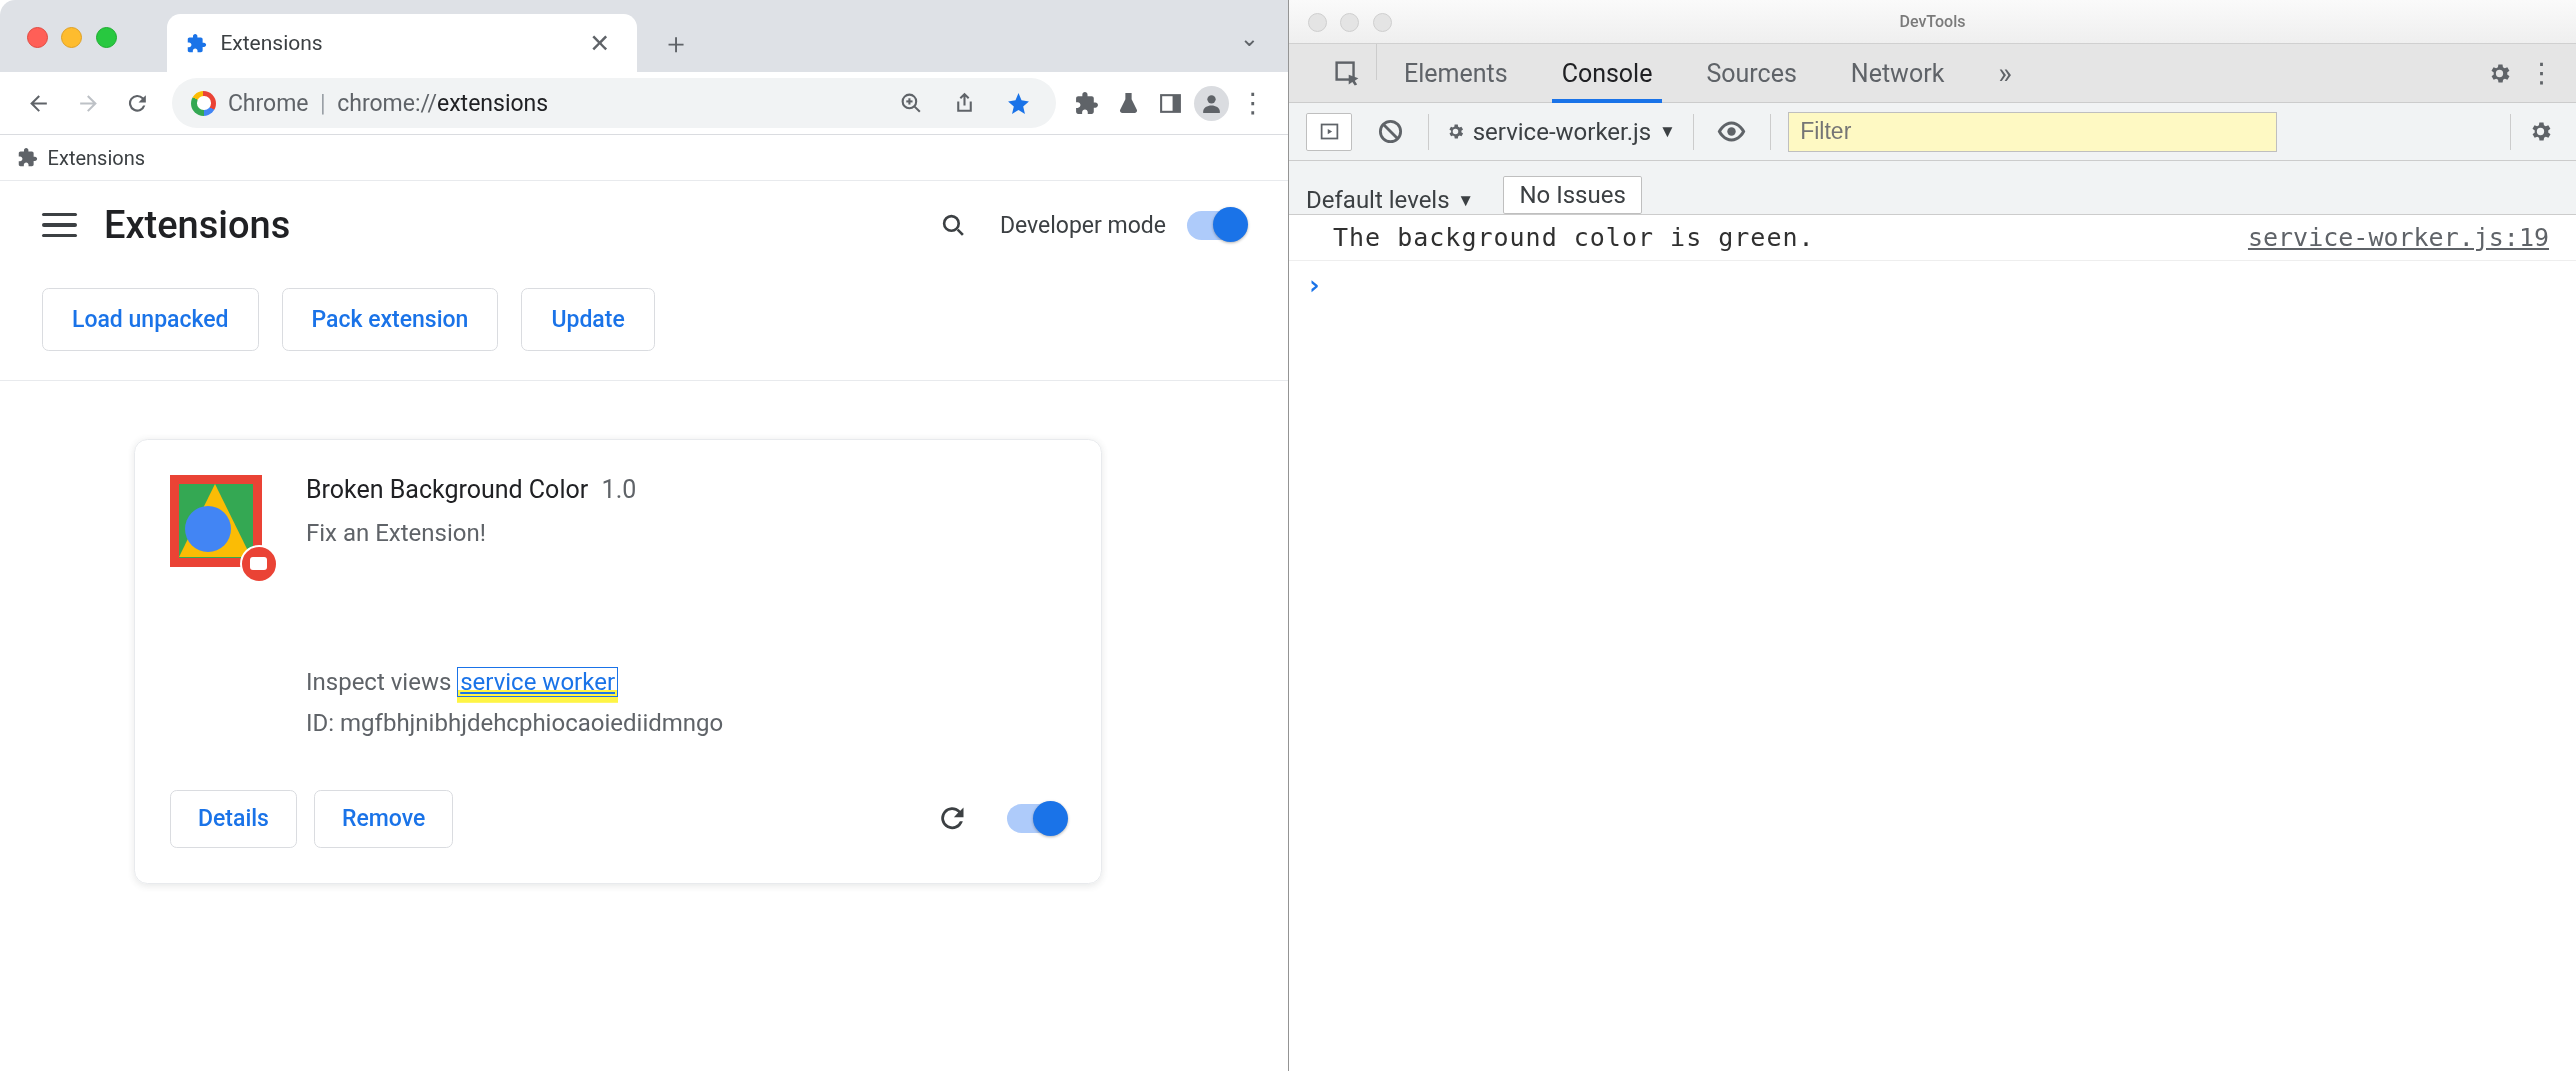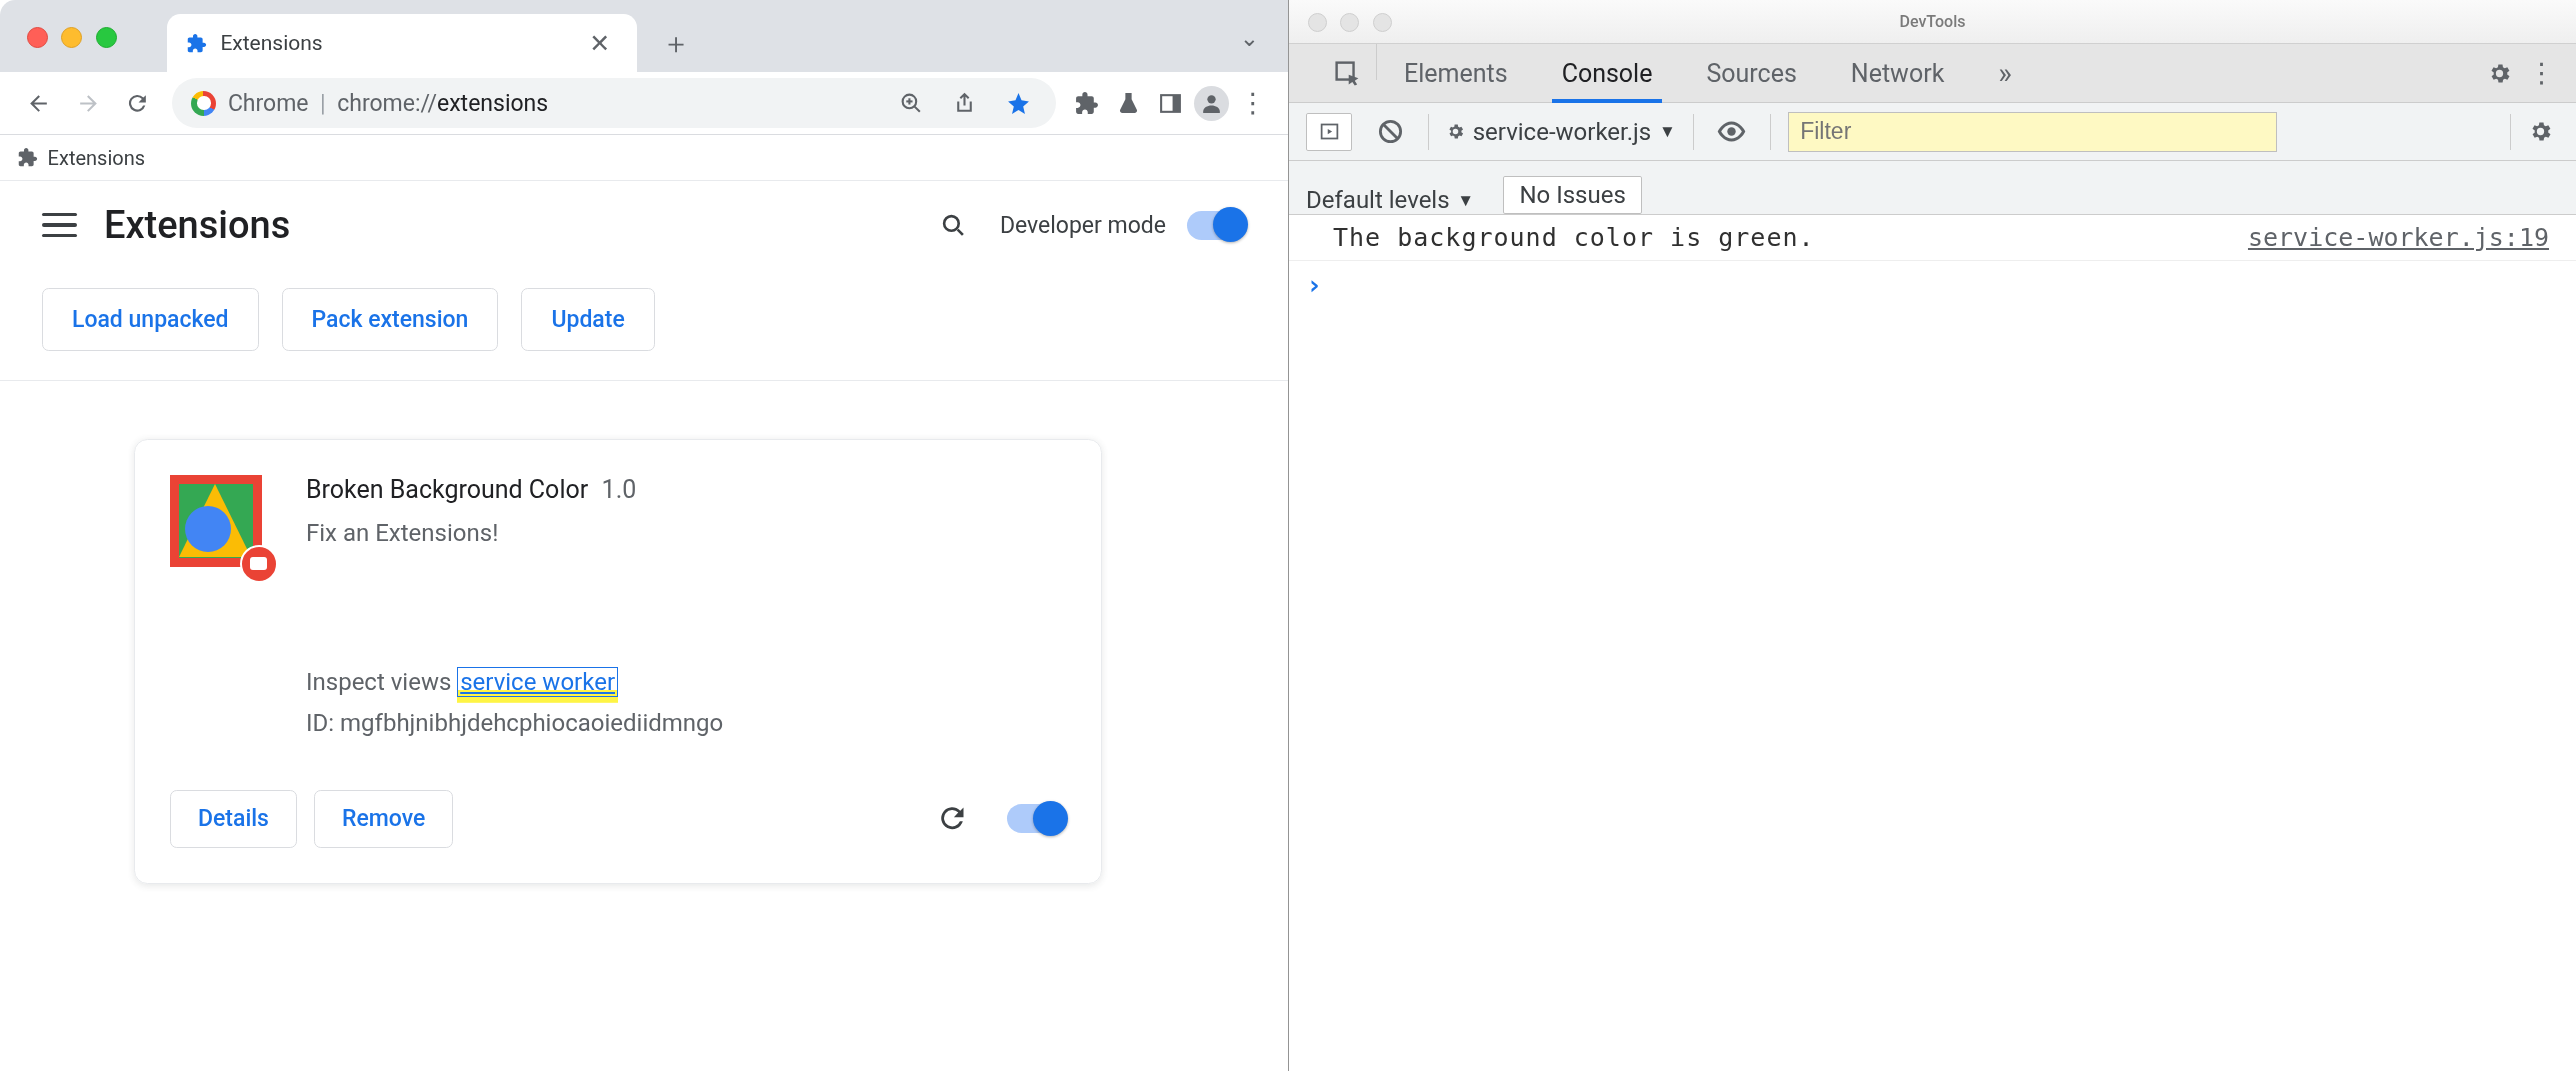--- a/index.html
+++ b/index.html
@@ -492,21 +492,21 @@
         <div class="ext-card-top">
           <div class="ext-icon-box">
             <div class="ext-icon-bg"></div>
             <div class="ext-icon-badge"></div>
           </div>
           <div class="ext-info">
             <div class="ext-name-row">
               <span class="ext-name">Broken Background Color</span>
               <span class="ext-version">1.0</span>
             </div>
-            <div class="ext-desc">Fix an Extensions!</div>
+            <div class="ext-desc">Fix an Extension!</div>
             <div class="ext-id-block">
               <div>
                 <span>Inspect views </span><a class="sw-link">service worker</a>
               </div>
               <div>ID: mgfbhjnibhjdehcphiocaoiediidmngo</div>
             </div>
           </div>
         </div>
         <div class="ext-card-bottom">
           <div class="card-btn">Details</div>

